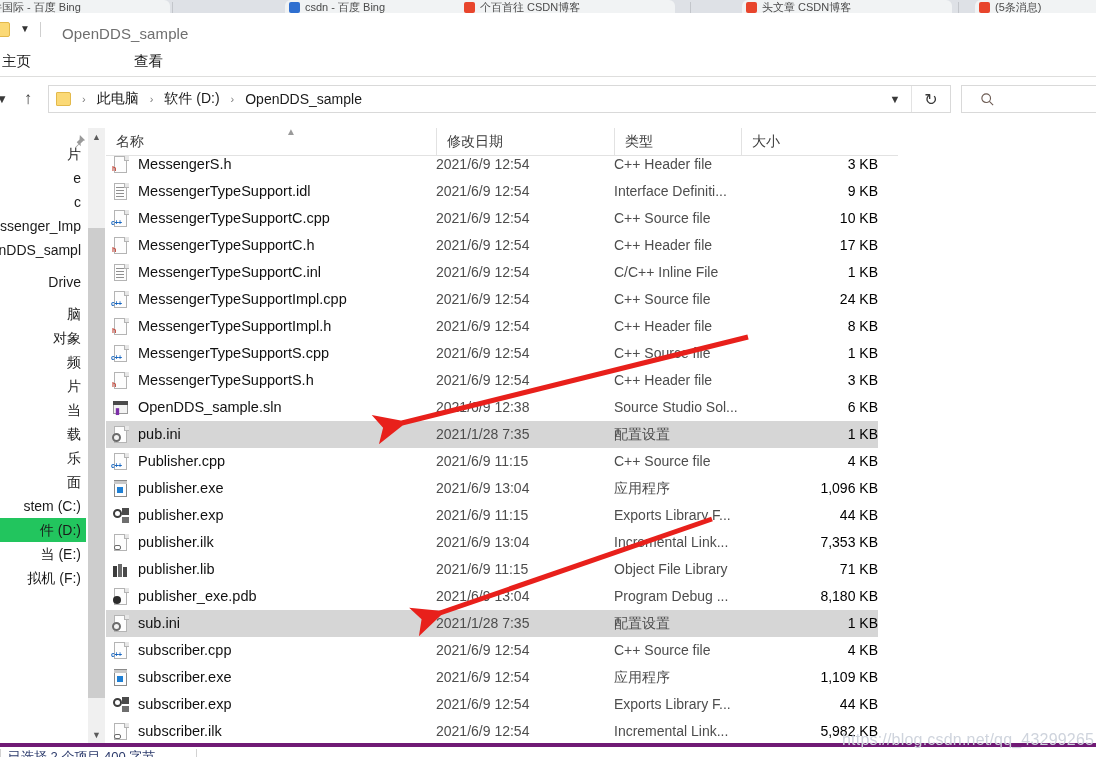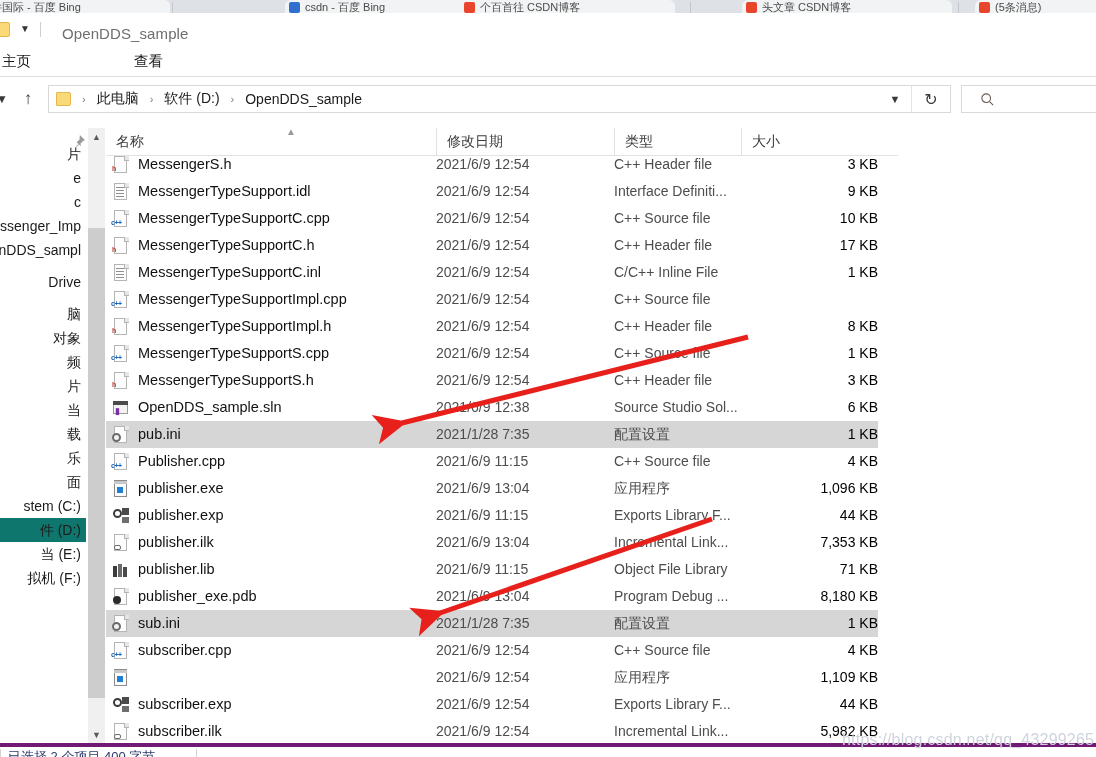--- a/index.html
+++ b/index.html
@@ -111,21 +111,21 @@
 
   
   .navpane{
     position:absolute;left:0;top:128px;width:86px;height:615px;
     background:#fff;overflow:hidden;
   }
   .navitem{
     position:absolute;left:0;height:24px;line-height:24px;width:86px;
     font-size:14px;color:#1b1b1b;white-space:nowrap;box-sizing:border-box;
   }
-  .navitem.sel{background:#0f766e;}
+  .navitem.sel{background:#22c55e;}
   .navitem .ntxt{position:absolute;right:5px;}
   .pinicon{
     position:absolute;left:72px;top:6px;width:14px;height:14px;color:#9a9a9a;
   }
 
   
   .navscroll{
     position:absolute;left:88px;top:128px;width:17px;height:615px;
     background:#f0f0f0;
   }
@@ -496,20 +496,21 @@
         </div>
         <div class="row">
           <span class="ficon">
             <span class="page"></span>
             <span class="fold"></span>
             <span class="tag cpp">c++</span>
           </span>
           <div class="cell-name">MessengerTypeSupportImpl.cpp</div>
           <div class="cell-date">2021/6/9 12:54</div>
           <div class="cell-type">C++ Source file</div>
+          <div class="cell-size">24 KB</div>
         </div>
         <div class="row">
           <span class="ficon">
             <span class="page"></span>
             <span class="fold"></span>
             <span class="tag h">h</span>
           </span>
           <div class="cell-name">MessengerTypeSupportImpl.h</div>
           <div class="cell-date">2021/6/9 12:54</div>
           <div class="cell-type">C++ Header file</div>
@@ -646,20 +647,21 @@
           <div class="cell-date">2021/6/9 12:54</div>
           <div class="cell-type">C++ Source file</div>
           <div class="cell-size">4 KB</div>
         </div>
         <div class="row">
           <span class="ficon exe">
             <span class="page"></span>
             <span class="bar"></span>
             <span class="sq"></span>
           </span>
+          <div class="cell-name">subscriber.exe</div>
           <div class="cell-date">2021/6/9 12:54</div>
           <div class="cell-type">应用程序</div>
           <div class="cell-size">1,109 KB</div>
         </div>
         <div class="row">
           <span class="ficon exp">
             <span class="g1"></span>
             <span class="g2"></span>
             <span class="g3"></span>
           </span>

